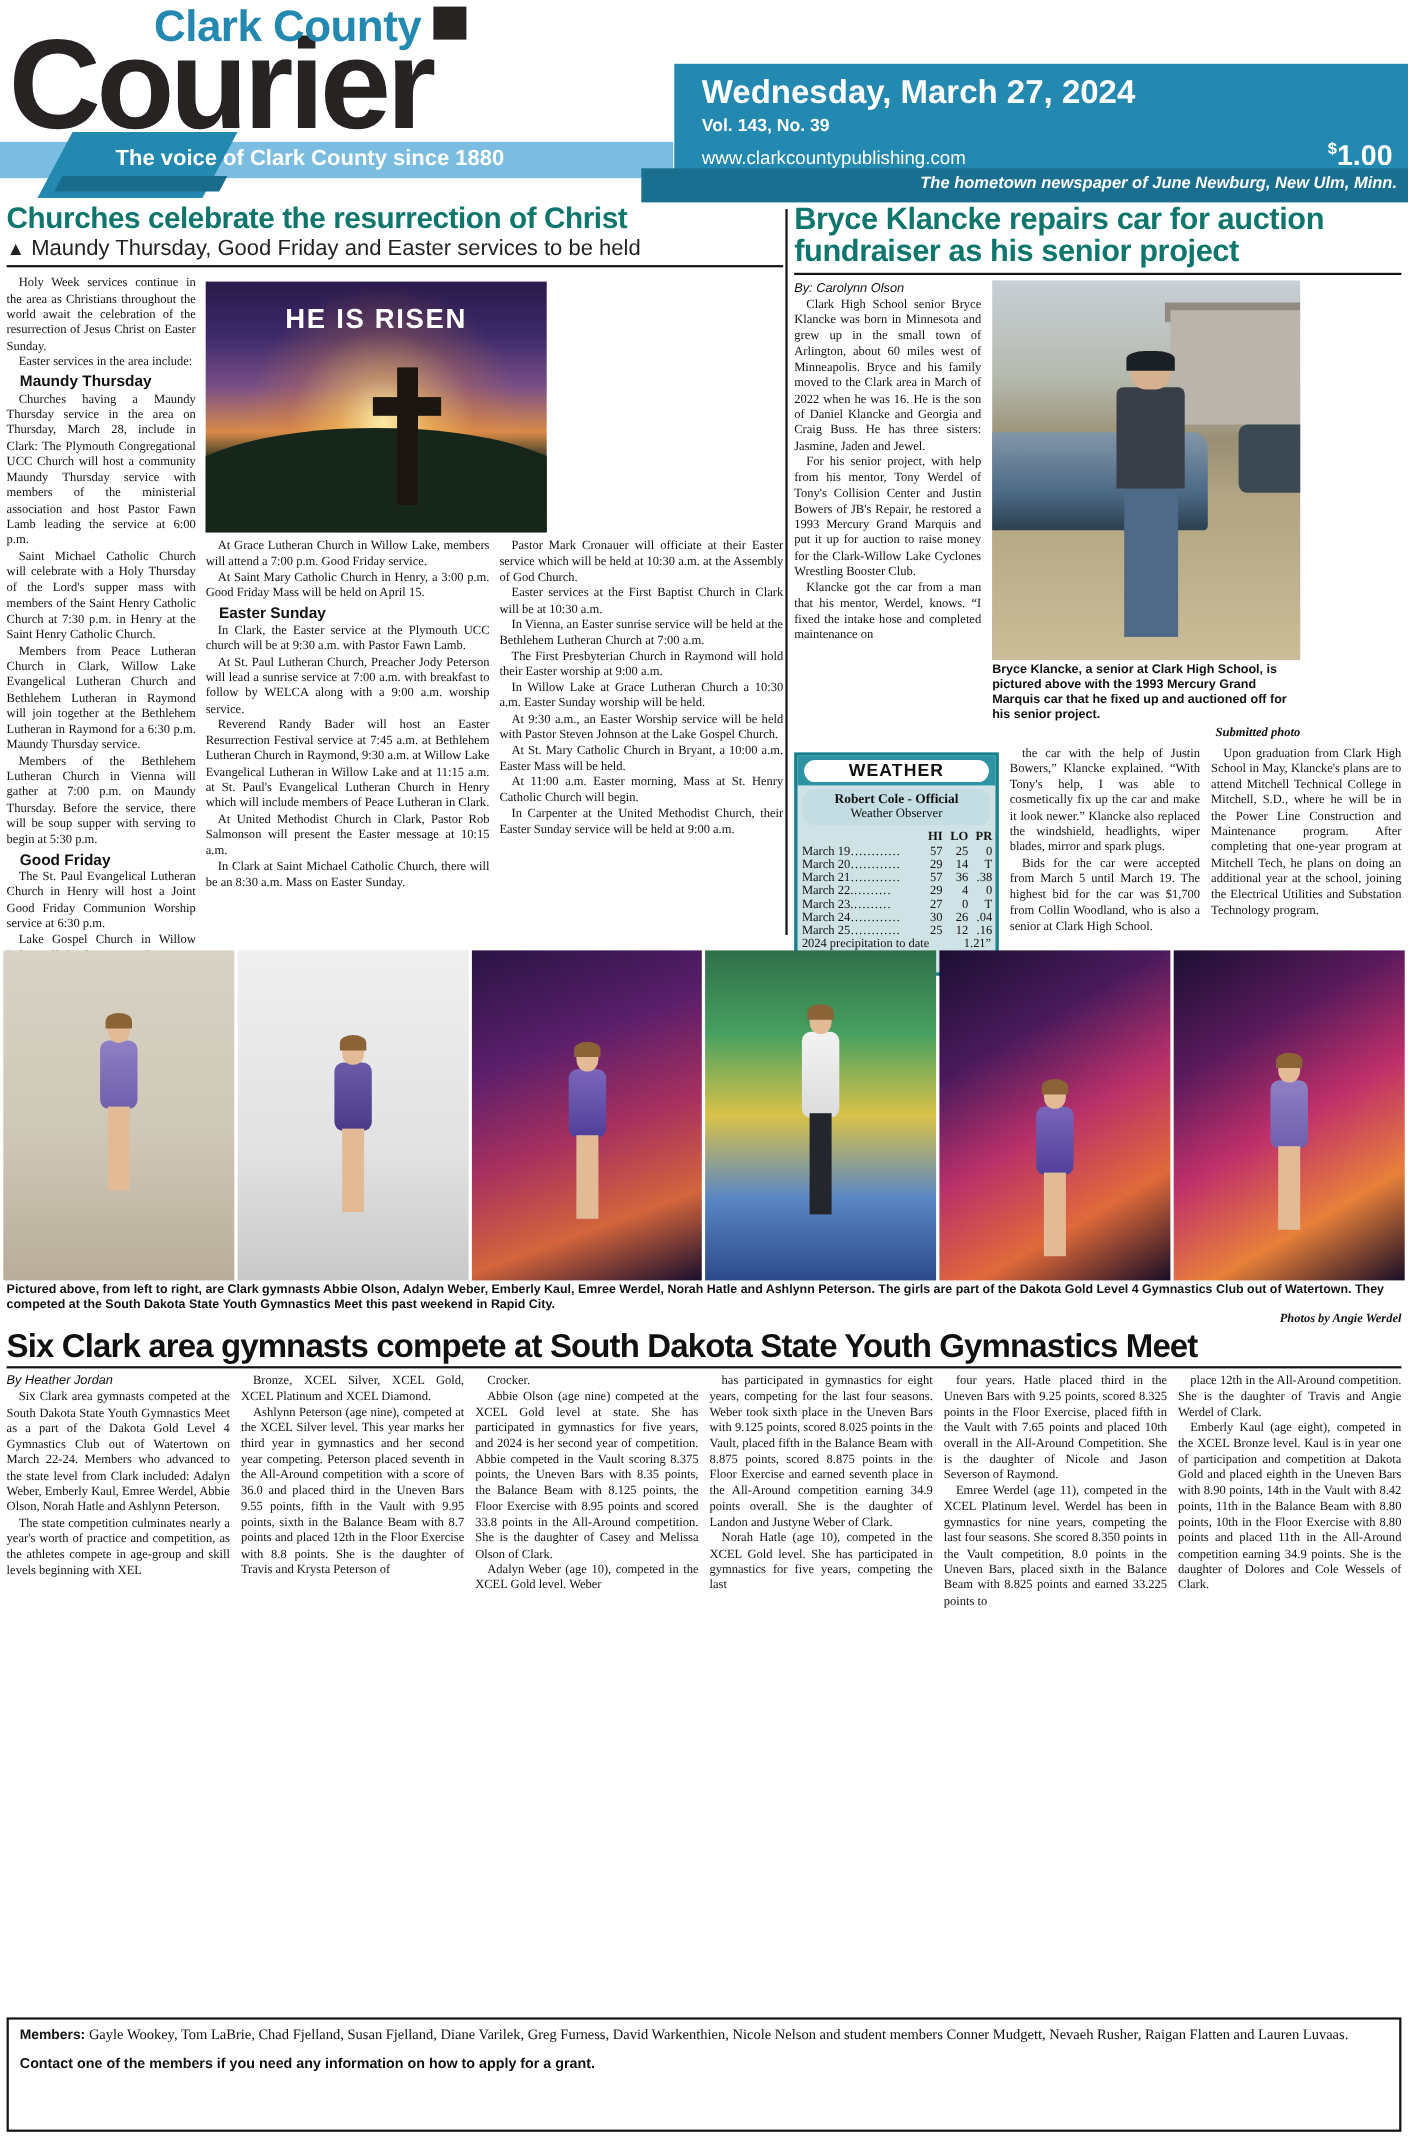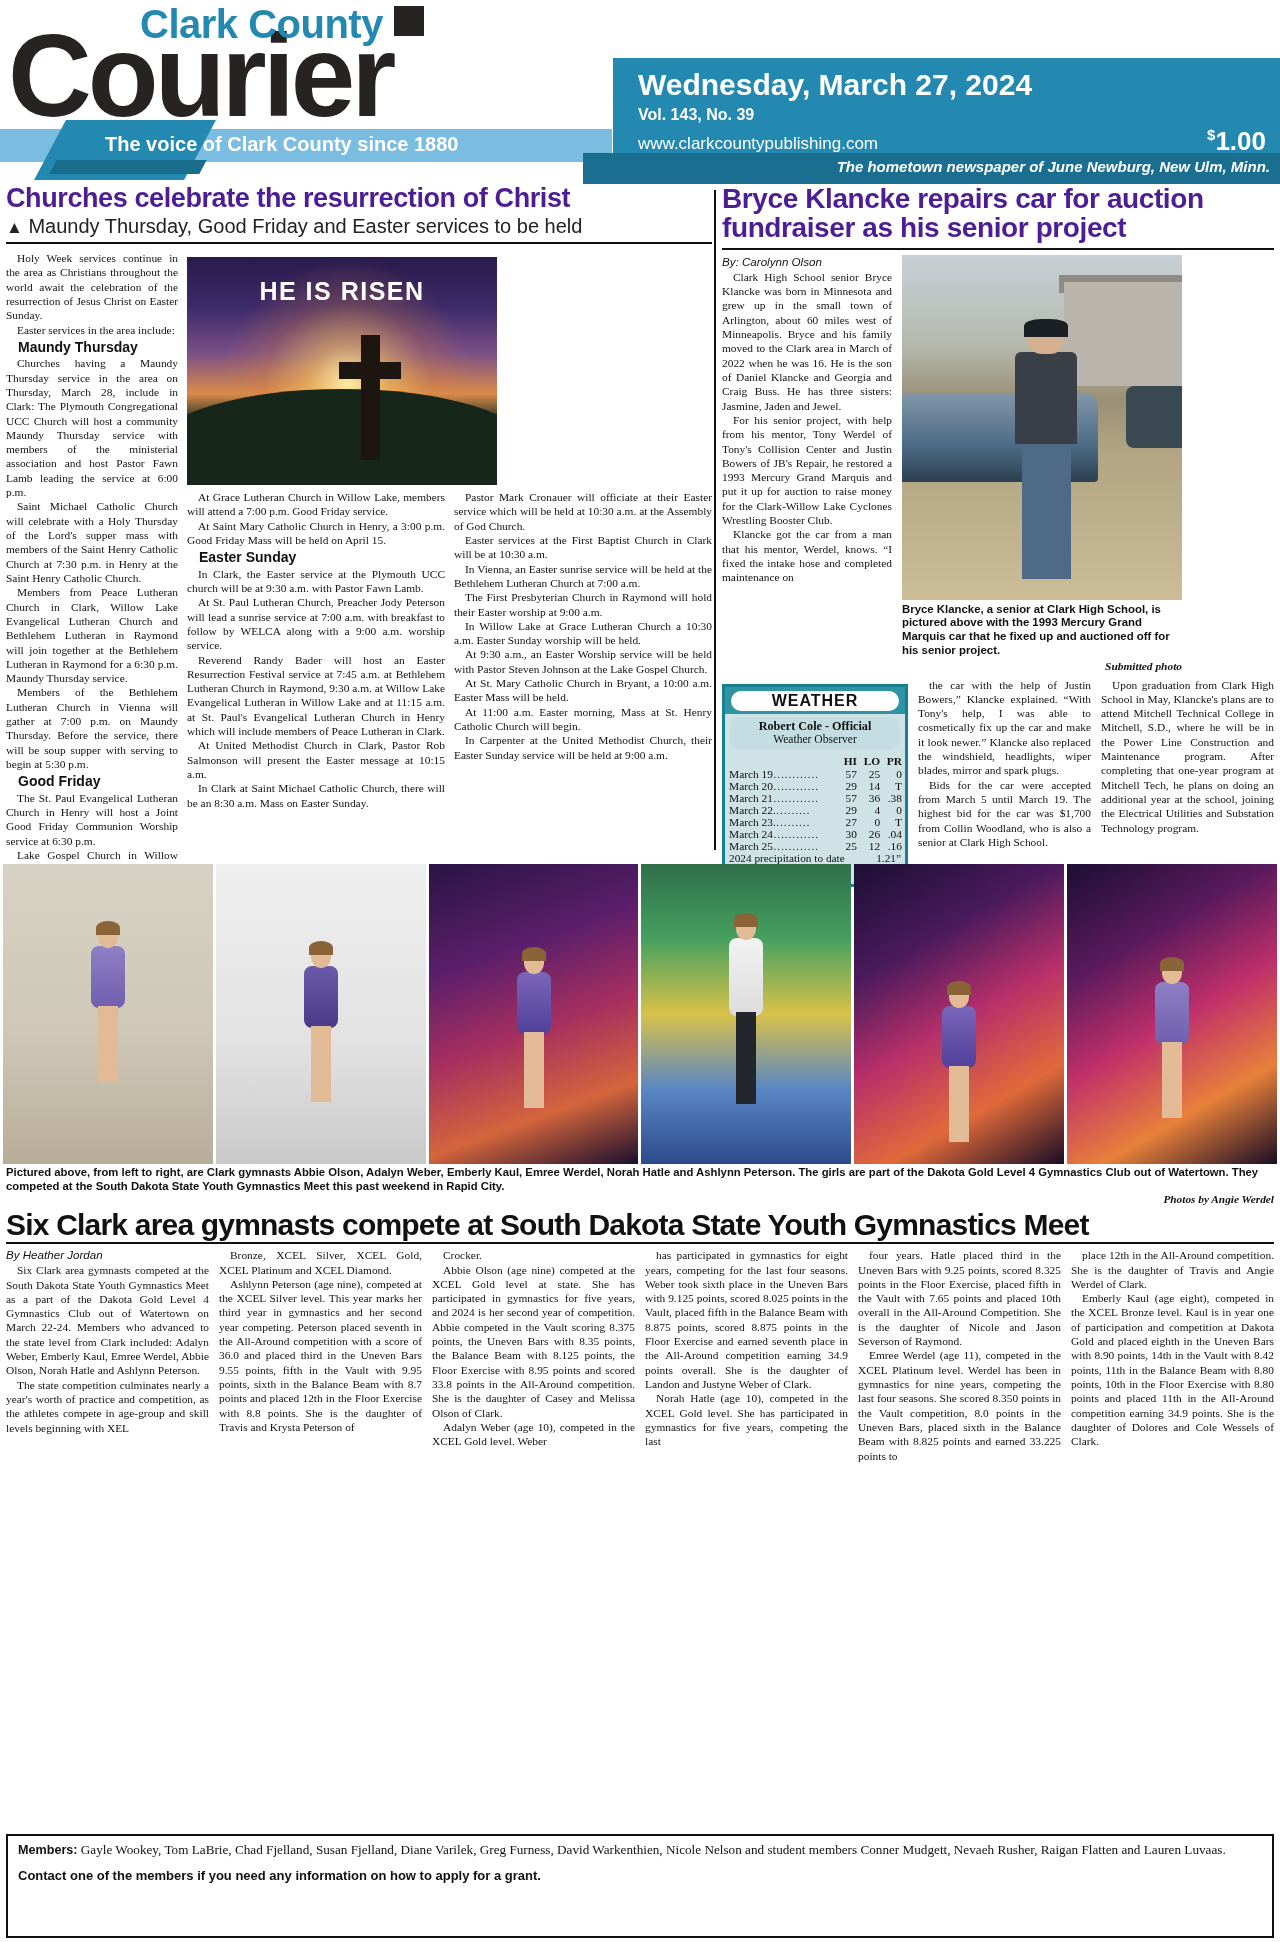--- a/index.html
+++ b/index.html
@@ -55,21 +55,21 @@
     position:absolute; left:583px; top:153px; width:697px; height:31px;
     background:#1a6f90; color:#fff;
     font-family:"Liberation Sans", sans-serif; font-style:italic; font-weight:bold;
     font-size:15px; text-align:right; padding:5px 10px 0 0;
   }
 
   
   .hl-rule { border-top:2px solid #111; }
   .headline-main {
     font-family:"Liberation Sans", sans-serif; font-weight:bold;
-    font-size:27px; line-height:1.05; color:#4c1d95; letter-spacing:-0.4px;
+    font-size:27px; line-height:1.05; color:#0f766e; letter-spacing:-0.4px;
   }
   .deck {
     font-family:"Liberation Sans", sans-serif; font-size:20px; color:#222;
     line-height:1.1; margin-top:3px;
   }
   .deck .tri { font-size:17px; }
 
   
   .top { position:relative; width:1280px; height:680px; }
   .left-pack { position:absolute; left:6px; top:0px; width:706px; }

